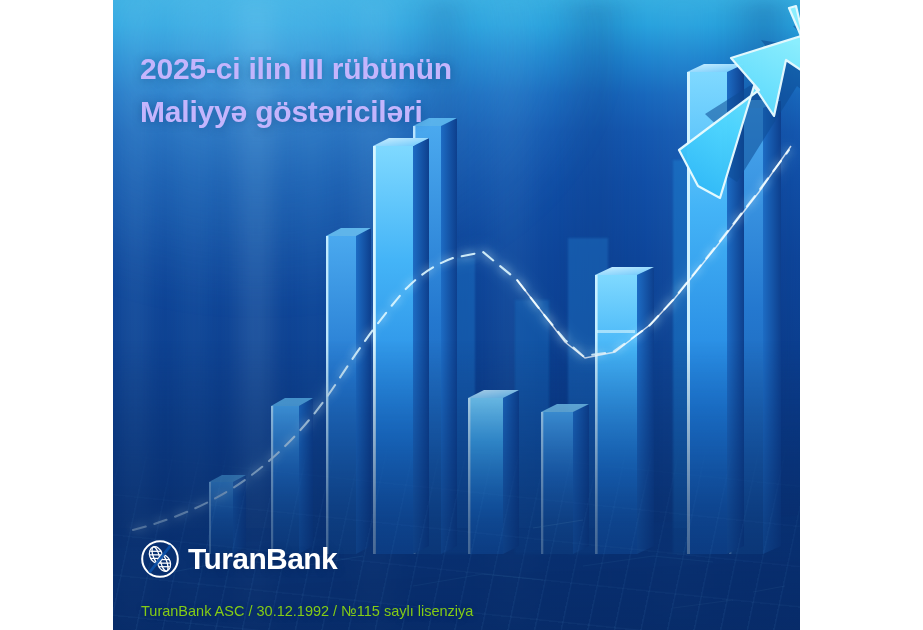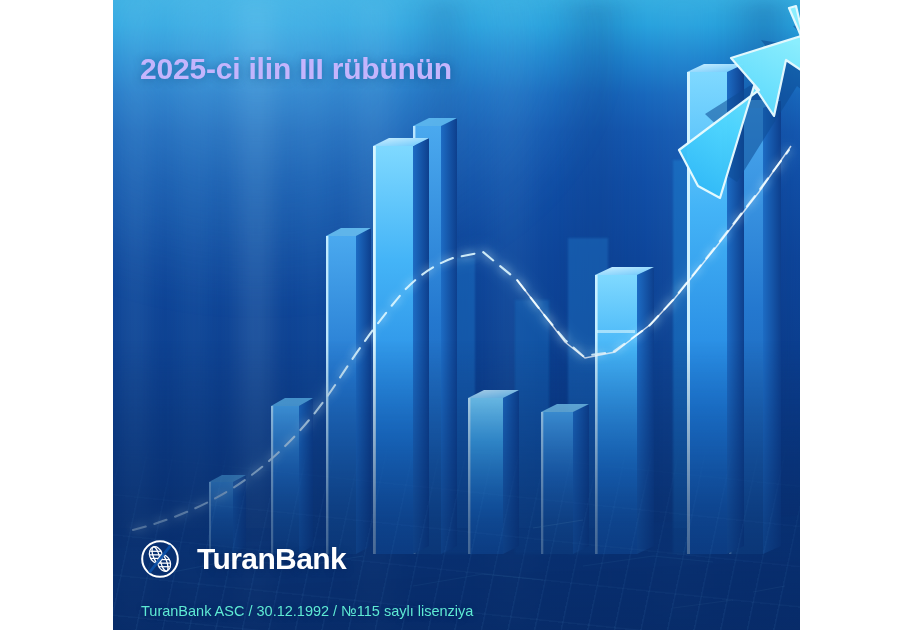--- a/index.html
+++ b/index.html
@@ -164,21 +164,21 @@
   }
   #headline .hl-line { display: block; }
 
   
   #brand {
     position: absolute;
     left: 28px;
     bottom: 52px;
     display: flex;
     align-items: center;
-    gap: 18px;
+    gap: 9px;
   }
   #brand .logo-mark {
     width: 38px;
     height: 38px;
     display: block;
     flex: 0 0 auto;
   }
   #brand .brand-name {
     color: #ffffff;
     font-size: 30px;
@@ -187,21 +187,21 @@
     line-height: 1;
     text-shadow: 0 1px 7px rgba(6,35,85,0.5);
     white-space: nowrap;
   }
 
   
   #legal {
     position: absolute;
     left: 28px;
     bottom: 8px;
-    color: #5eead4;
+    color: #84cc16;
     font-size: 14.5px;
     line-height: 1.52;
     text-shadow: 0 1px 5px rgba(5,30,80,0.6);
     white-space: nowrap;
   }
   #legal .legal-line { display: block; }
 </style>
 </head>
 <body>
 
@@ -377,20 +377,21 @@
         <path d="M560 608 L620 600" stroke="#8fe0ff" stroke-width="1" fill="none" opacity="0.4"></path>
         <path d="M640 592 L672 586" stroke="#8fe0ff" stroke-width="1" fill="none" opacity="0.4"></path>
       </g>
     </svg>
 
     <div class="bg-bottom-dark"></div>
     <div class="bg-circuit"></div>
 
     <div id="headline">
       <span class="hl-line">2025-ci ilin III rübünün</span>
+      <span class="hl-line">Maliyyə göstəriciləri</span>
     </div>
 
     <div id="brand">
       <svg class="logo-mark" viewBox="0 0 64 64">
         <circle cx="32" cy="32" r="30" fill="none" stroke="#ffffff" stroke-width="3.4"></circle>
         <g stroke="#ffffff" stroke-width="2.1" fill="none">
           <ellipse cx="25" cy="25" rx="10.5" ry="14" transform="rotate(-18 25 25)"></ellipse>
           <ellipse cx="25" cy="25" rx="5" ry="14" transform="rotate(-18 25 25)"></ellipse>
           <line x1="14.5" y1="25" x2="35.5" y2="25"></line>
           <path d="M15.6 19 H34.6"></path>

